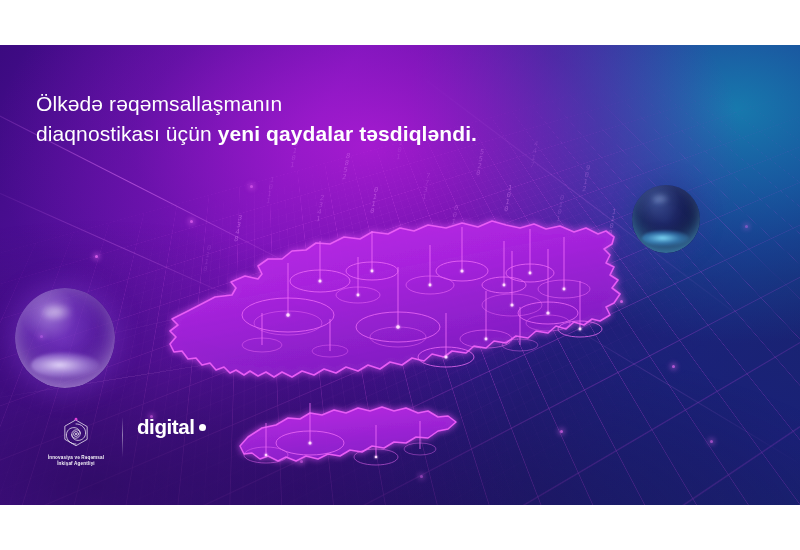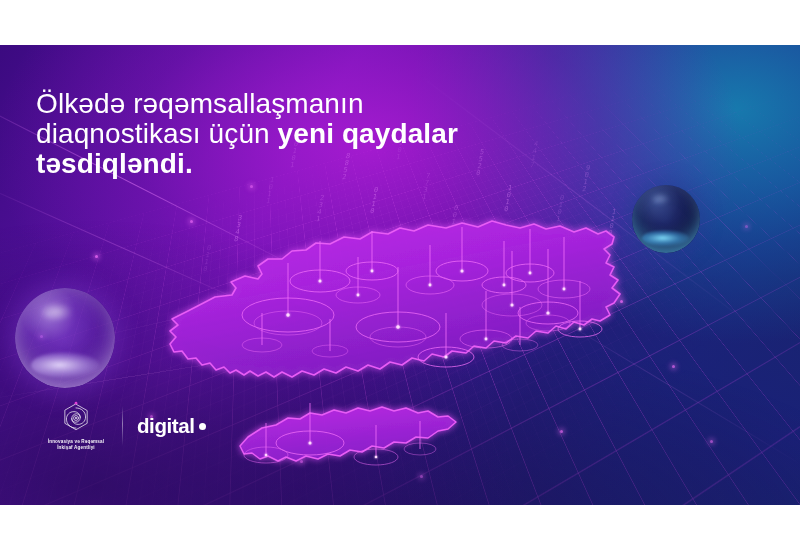--- a/index.html
+++ b/index.html
@@ -99,27 +99,27 @@
                0 0 18px 5px rgba(30,60,140,.42);
   }
   #sphere-right .hl{left:14%;top:66%;width:70%;height:24%;
     background:radial-gradient(ellipse at 44% 50%, rgba(130,225,255,.95) 0%, rgba(70,170,230,.5) 45%, rgba(70,170,230,0) 80%);
     filter:blur(1.2px);}
   #sphere-right .spec{position:absolute;left:26%;top:12%;width:30%;height:18%;border-radius:50%;
     background:radial-gradient(ellipse at 50% 50%, rgba(190,215,255,.38) 0%, rgba(190,215,255,0) 72%);filter:blur(2px);}
 
   
   #headline{position:absolute;left:36px;top:44px;width:560px;z-index:30;
-    color:#ffffff;font-size:28px;line-height:30px;letter-spacing:.1px;}
+    color:#ffffff;font-size:21px;line-height:30px;letter-spacing:.1px;}
   #headline .l1{display:block;font-weight:400;}
   #headline .l2{display:block;font-weight:400;}
   #headline .bold{font-weight:700;}
 
   
-  #logos{position:absolute;left:38px;top:356px;z-index:30;display:flex;align-items:center;}
+  #logos{position:absolute;left:38px;top:372px;z-index:30;display:flex;align-items:flex-start;}
   #agency{width:76px;display:flex;flex-direction:column;align-items:center;}
   #agency svg{display:block;}
   #agency-name{margin-top:4px;color:#ffffff;font-size:4.6px;line-height:6px;
     text-align:center;font-weight:700;letter-spacing:.15px;white-space:pre-line;opacity:.95;}
   #divider{width:1px;height:40px;margin:0 14px 0 8px;
     background:linear-gradient(180deg,rgba(255,255,255,0) 0%,rgba(255,255,255,.45) 45%,rgba(255,255,255,0) 100%);}
   #dabrand{color:#ffffff;font-size:20.5px;line-height:20px;font-weight:700;letter-spacing:-.4px;}
   #dabrand .row{display:flex;align-items:center;}
   #dabrand .bdot{width:7px;height:7px;border-radius:50%;background:#ffffff;margin-left:4px;}
 </style>

